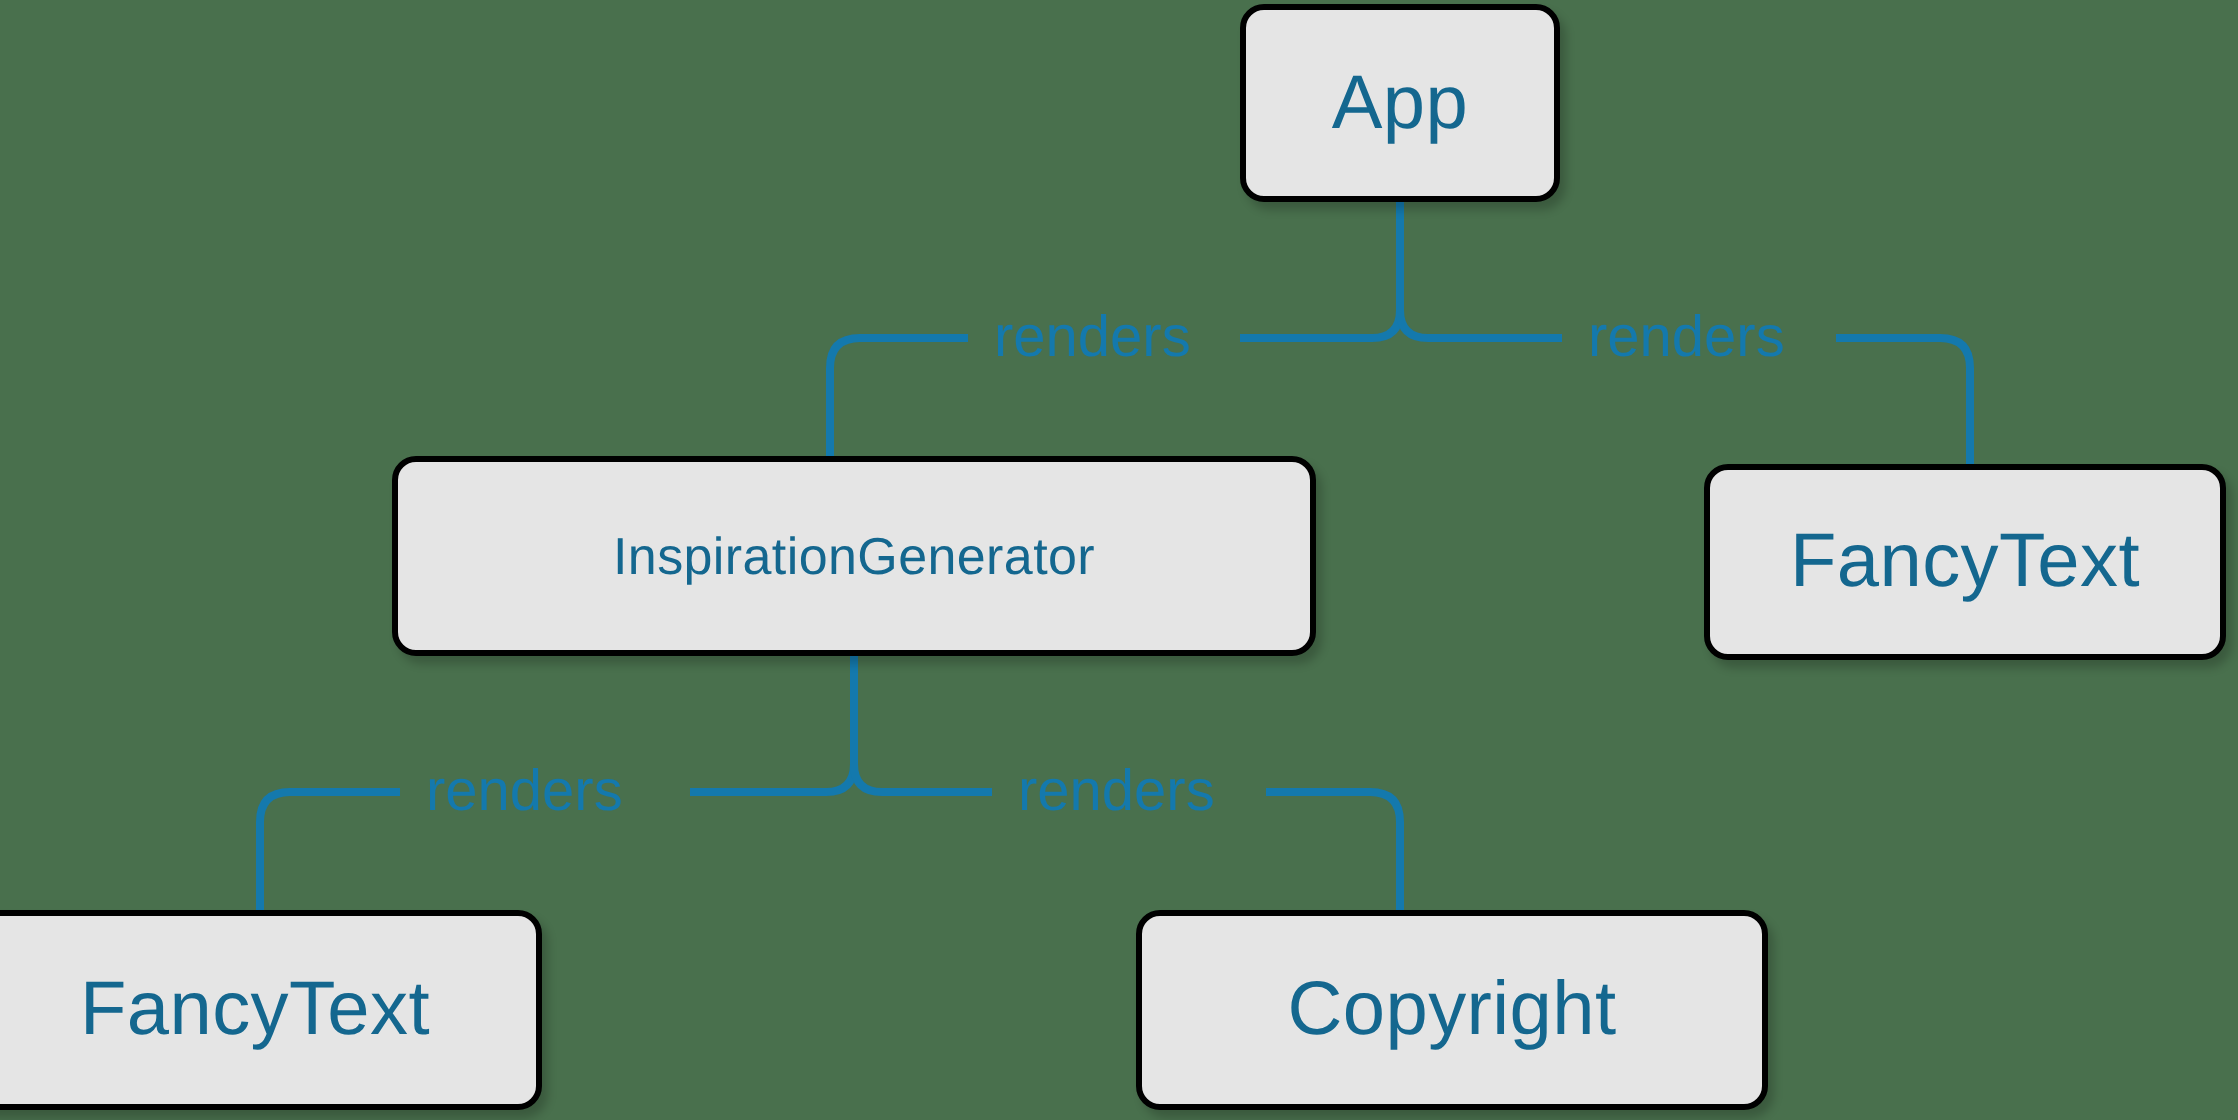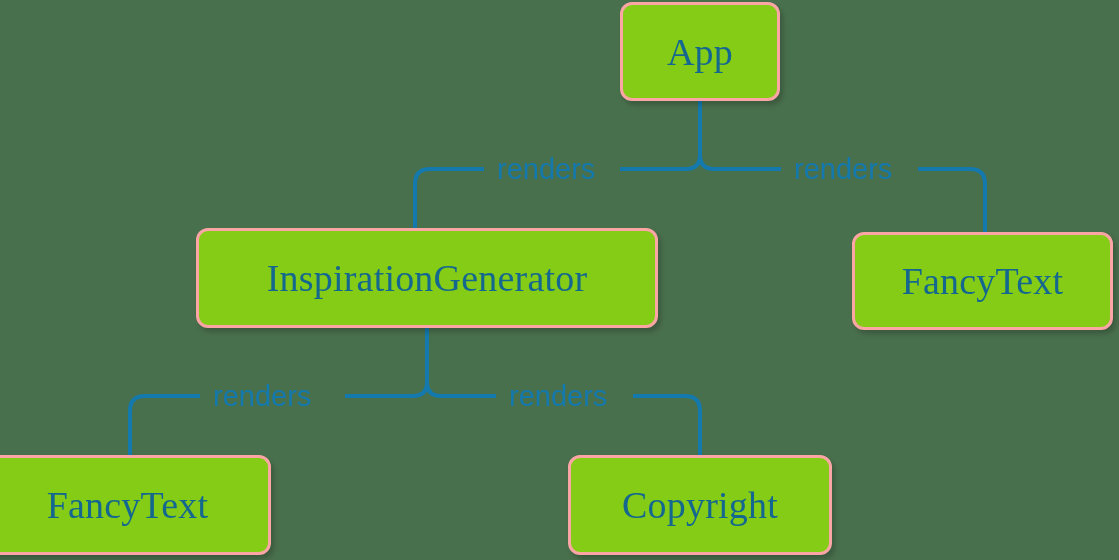--- a/index.html
+++ b/index.html
@@ -23,43 +23,43 @@
     position: absolute;
     left: 0;
     top: 0;
     width: 1119px;
     height: 560px;
     pointer-events: none;
   }
   .node {
     position: absolute;
     box-sizing: border-box;
-    background: #84cc16;
-    border: 3px solid #fca5a5;
+    background: #e5e5e5;
+    border: 3px solid #000000;
     border-radius: 12px;
     color: #14678f;
     display: flex;
     align-items: center;
     justify-content: center;
-    font-family: Liberation Serif, serif;
+    font-family: Liberation Sans, sans-serif;
     font-weight: 400;
     letter-spacing: 0.2px;
     box-shadow: 3px 4px 5px rgba(0,0,0,0.20);
     z-index: 2;
   }
   .node-label {
     white-space: nowrap;
     line-height: 1;
   }
   
   #node-app        { left: 620px; top: 2px;   width: 160px; height: 99px;  font-size: 38px; }
-  #node-inspgen    { left: 196px; top: 228px; width: 462px; height: 100px; font-size: 38px; }
+  #node-inspgen    { left: 196px; top: 228px; width: 462px; height: 100px; font-size: 26px; }
   #node-fancy-right{ left: 852px; top: 232px; width: 261px; height: 98px;  font-size: 38px; }
   #node-fancy-left { left: -16px; top: 455px; width: 287px; height: 100px; font-size: 38px; }
-  #node-copyright  { left: 568px; top: 455px; width: 264px; height: 100px; font-size: 38px; }
+  #node-copyright  { left: 568px; top: 455px; width: 316px; height: 100px; font-size: 38px; }
 
   .edge-label {
     position: absolute;
     color: #1479ad;
     font-family: "Liberation Sans", sans-serif;
     font-size: 29px;
     font-weight: 400;
     line-height: 1;
     white-space: nowrap;
     z-index: 3;

